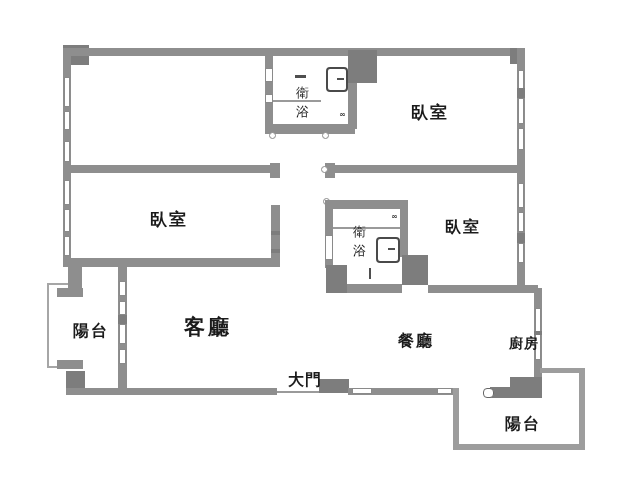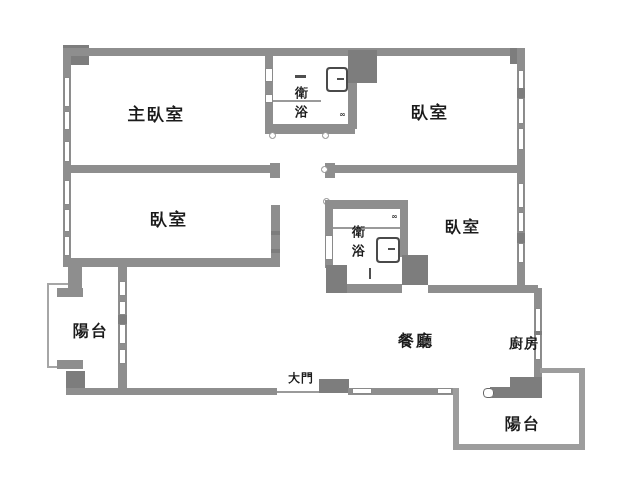--- a/index.html
+++ b/index.html
@@ -10,22 +10,22 @@
   .w{position:absolute;background:#8e8e8e;}          
   .wd{position:absolute;background:#7d7d7d;}         
   .win{position:absolute;background:#ffffff;border:1px solid #8a8a8a;box-sizing:border-box;}
   .rail{position:absolute;box-sizing:border-box;border:2px solid #a6a6a6;background:#ffffff;}
   .rail-br{position:absolute;background:#9d9d9d;}
   .fixture{position:absolute;background:#ffffff;border:2px solid #4a4a4a;border-radius:4px;box-sizing:border-box;}
   .hinge{position:absolute;width:7px;height:7px;background:#ffffff;border:1px solid #8a8a8a;border-radius:50%;box-sizing:border-box;}
   .line{position:absolute;background:#9a9a9a;}
   .dash{position:absolute;background:#4f4f4f;}
   .lbl{position:absolute;color:#1b1b1b;font-weight:bold;white-space:nowrap;letter-spacing:2px;}
-  .lbl-v{position:absolute;color:#1b1b1b;font-weight:bold;width:15px;word-break:break-all;
-         line-height:1.45;letter-spacing:0;}
+  .lbl-v{position:absolute;color:#1b1b1b;font-weight:normal;width:15px;word-break:break-all;
+         line-height:1.45;letter-spacing:0;text-align:center;}
   .mark{position:absolute;color:#3d3d3d;font-size:8px;font-weight:bold;}
 </style>
 </head>
 <body>
 
 <div id="plan">
 
   <div class="wd" style="left:63px;top:45px;width:26px;height:20px;"></div>
   <div class="w" style="left:63px;top:48px;width:455px;height:8px;"></div>
   <div class="wd" style="left:510px;top:48px;width:15px;height:16px;"></div>
@@ -113,25 +113,25 @@
   <div class="wd" style="left:534px;top:331px;width:8px;height:4px;"></div>
   <div class="wd" style="left:510px;top:377px;width:32px;height:21px;"></div>
   <div class="wd" style="left:490px;top:387px;width:21px;height:11px;"></div>
   <div class="fixture" style="left:483px;top:388px;width:11px;height:10px;border-width:1px;border-color:#666;"></div>
 
   <div class="rail-br" style="left:540px;top:368px;width:45px;height:5px;"></div>
   <div class="rail-br" style="left:579px;top:368px;width:6px;height:82px;"></div>
   <div class="rail-br" style="left:453px;top:444px;width:132px;height:6px;"></div>
   <div class="rail-br" style="left:453px;top:388px;width:6px;height:62px;"></div>
 
-  <div class="lbl" style="left:128px;top:103px;font-size:17px;">主臥室</div>
   <div class="lbl" style="left:411px;top:101px;font-size:17px;">臥室</div>
   <div class="lbl" style="left:150px;top:208px;font-size:17px;">臥室</div>
   <div class="lbl" style="left:445px;top:217px;font-size:16px;">臥室</div>
   <div class="lbl-v" style="left:295px;top:84px;font-size:13px;">衛浴</div>
   <div class="lbl-v" style="left:352px;top:223px;font-size:13px;">衛浴</div>
+  <div class="lbl" style="left:184px;top:313px;font-size:21px;letter-spacing:3px;">客廳</div>
   <div class="lbl" style="left:398px;top:331px;font-size:16px;">餐廳</div>
   <div class="lbl" style="left:509px;top:335px;font-size:14px;letter-spacing:1px;">廚房</div>
   <div class="lbl" style="left:73px;top:321px;font-size:16px;">陽台</div>
   <div class="lbl" style="left:505px;top:414px;font-size:16px;">陽台</div>
-  <div class="lbl" style="left:288px;top:370px;font-size:12px;letter-spacing:1px;">大門</div>
+  <div class="lbl" style="left:288px;top:370px;font-size:16px;letter-spacing:1px;">大門</div>
 
 </div>
 
 </body></html>

